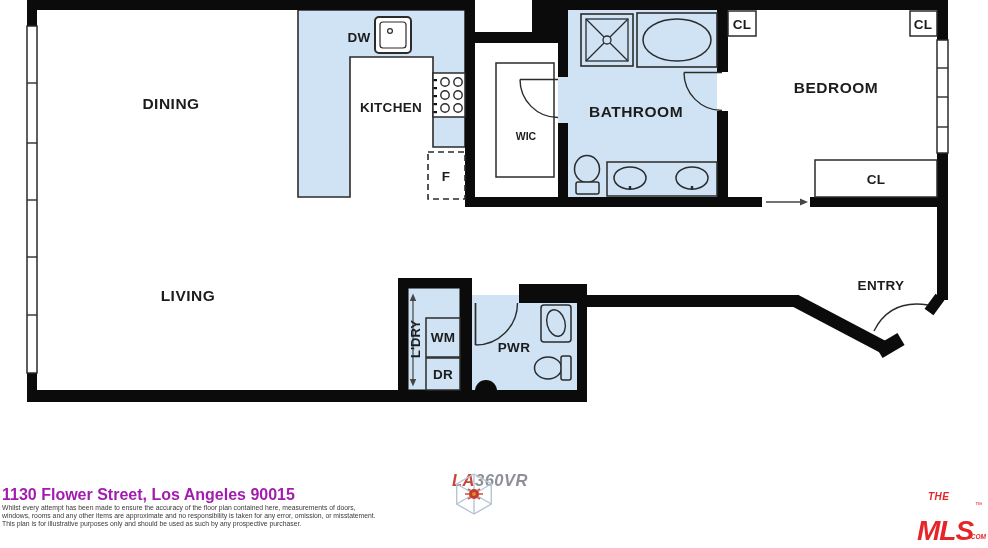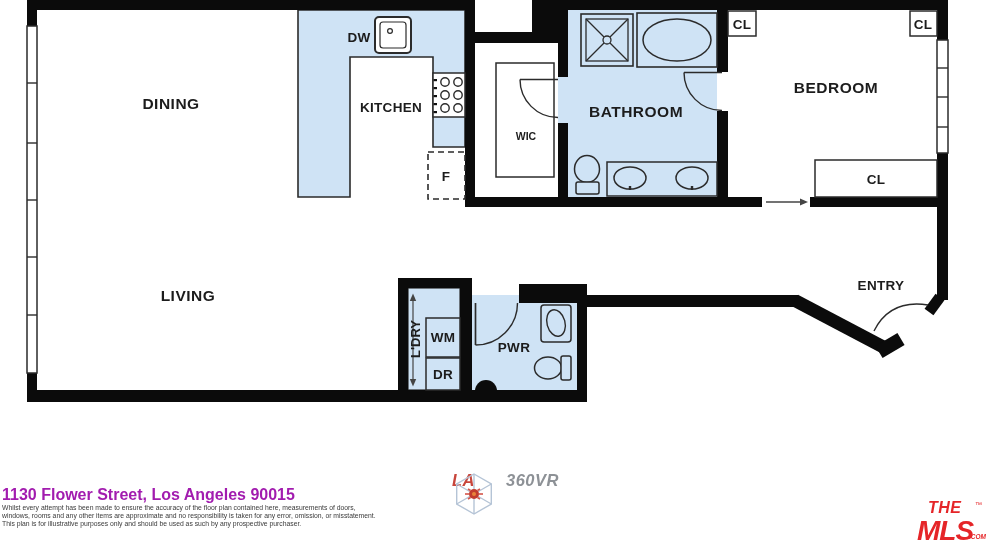--- a/index.html
+++ b/index.html
@@ -14,23 +14,23 @@
   .s11{font-size:10.5px;}
   .thin{stroke:#2b2b2b;stroke-width:1.5;fill:#ffffff;}
   .arc{stroke:#2b2b2b;stroke-width:1.4;fill:none;}
   .leaf{stroke:#2b2b2b;stroke-width:1.7;fill:none;}
   
   .address{position:absolute;left:2px;top:486px;font-size:16px;font-weight:bold;color:#a21caf;white-space:nowrap;text-align:right;}
   .disclaimer{position:absolute;left:2px;top:504px;font-size:6.8px;line-height:7.8px;color:#3a3a3a;white-space:nowrap;}
   .la-logo{position:absolute;left:452px;top:471px;width:76px;text-align:center;}
   .la-text{font-size:16.5px;font-style:italic;font-weight:bold;letter-spacing:.5px;white-space:nowrap;}
   .la-text .la{color:#c8463c;}
-  .la-text .vr{color:#8d9196;padding-left:31px;}
+  .la-text .vr{color:#8d9196;}
   .mls-logo{position:absolute;left:917px;top:487px;width:70px;height:60px;color:#e52528;}
-  .mls-the{position:absolute;left:11px;top:12px;font-size:16px;font-weight:900;font-style:italic;letter-spacing:.5px;}
+  .mls-the{position:absolute;left:11px;top:4px;font-size:10px;font-weight:900;font-style:italic;letter-spacing:.5px;}
   .mls-big{position:absolute;left:0px;top:9px;font-size:28px;font-weight:900;font-style:italic;letter-spacing:-1px;margin-top:19px;}
   .mls-tm{position:absolute;left:58px;top:14px;font-size:7px;}
   .mls-com{position:absolute;left:52px;top:46px;font-size:6.5px;font-weight:bold;font-style:italic;}
 </style>
 </head>
 <body>
 
 <div id="canvas">
 
 <svg width="988" height="548" viewBox="0 0 988 548">

